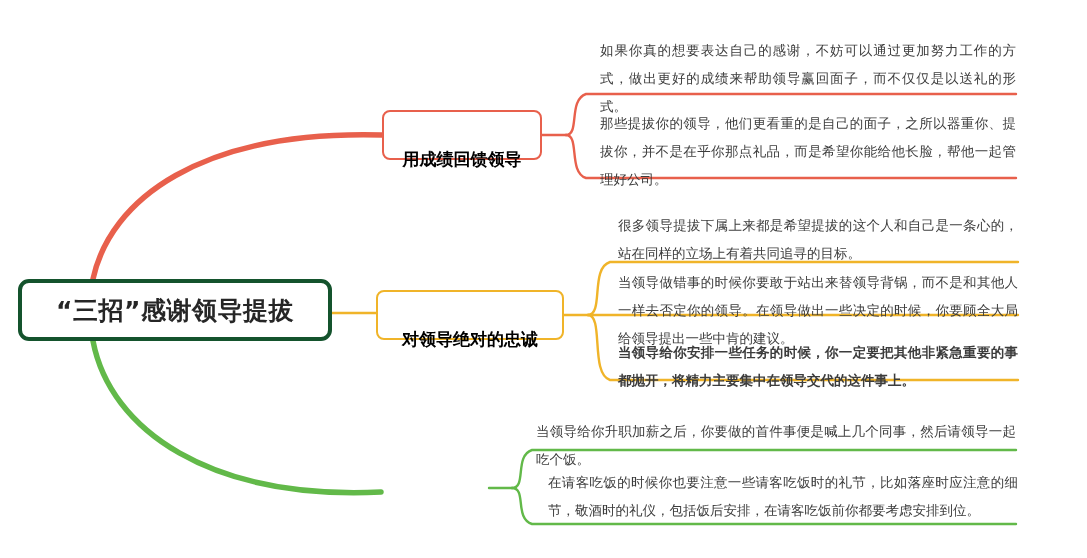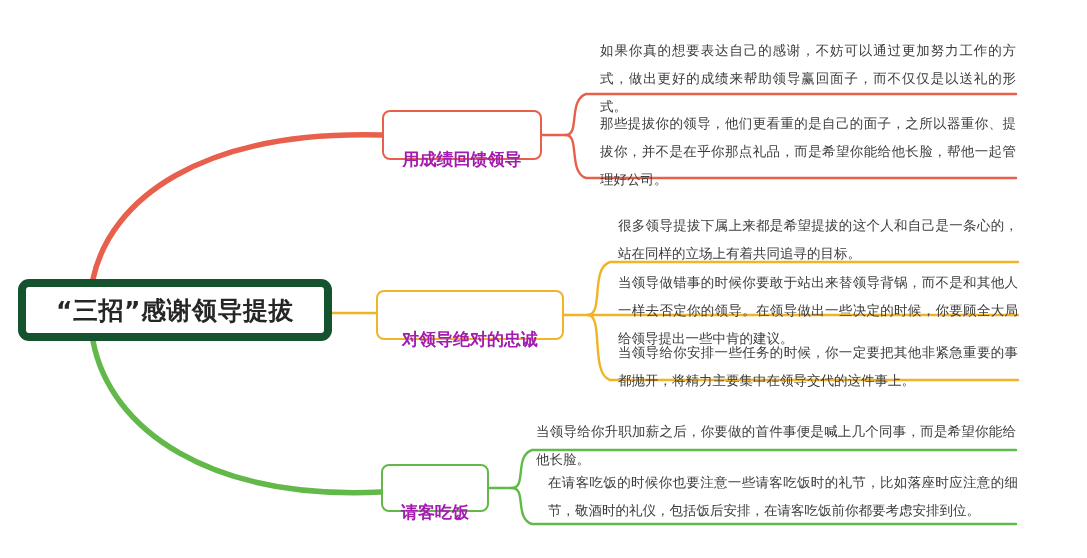--- a/index.html
+++ b/index.html
@@ -25,21 +25,21 @@
   }
 
   
   .root-node {
     position: absolute;
     left: 18px;
     top: 279px;
     width: 314px;
     height: 62px;
     box-sizing: border-box;
-    border: 8px solid #14532d;
+    border: 4px solid #14532d;
     border-radius: 11px;
     background: #ffffff;
     display: flex;
     align-items: center;
     justify-content: center;
     z-index: 5;
   }
   .root-node .label {
     font-size: 25px;
     font-weight: bold;
@@ -57,21 +57,21 @@
     border-radius: 8px;
     background: #ffffff;
     display: flex;
     align-items: center;
     justify-content: center;
     z-index: 5;
   }
   .branch-node .label {
     font-size: 17px;
     font-weight: bold;
-    color: #a21caf;
+    color: #000000;
     white-space: nowrap;
     margin-top: 48px;
   }
   .branch-red    { left: 382px; top: 110px; width: 160px; height: 50px; border-color: #e8604c; }
   .branch-yellow { left: 376px; top: 290px; width: 188px; height: 50px; border-color: #f0b429; }
   .branch-green  { left: 381px; top: 464px; width: 108px; height: 48px; border-color: #62b949; }
 
   
   .leaf {
     position: absolute;
@@ -84,21 +84,21 @@
     color: #3c3c3c;
     text-align: justify;
     white-space: normal;
   }
 
   .leaf-r1 { left: 600px; top: 36px;  width: 416px; }
   .leaf-r2 { left: 600px; top: 109px; width: 416px; }
 
   .leaf-y1 { left: 618px; top: 211px; width: 400px; }
   .leaf-y2 { left: 618px; top: 268px; width: 400px; }
-  .leaf-y3 { left: 618px; top: 338px; width: 400px; }
+  .leaf-y3 { left: 618px; top: 338px; width: 400px; font-weight: bold; }
 
   .leaf-g1 { left: 536px; top: 417px; width: 480px; }
   .leaf-g2 { left: 548px; top: 468px; width: 470px; }
 </style>
 </head>
 <body>
 
 <div id="canvas">
 
   <svg id="wires" viewBox="0 0 1087 558" xmlns="http://www.w3.org/2000/svg">
@@ -135,23 +135,20 @@
   </div>
 
   <div class="branch-node branch-red">
     <span class="label">用成绩回馈领导</span>
   </div>
 
   <div class="branch-node branch-yellow">
     <span class="label">对领导绝对的忠诚</span>
   </div>
 
-  <div class="branch-node branch-green">
-    <span class="label">请客吃饭</span>
-  </div>
 
   <div class="leaf leaf-r1">
     <div class="leaf-text">如果你真的想要表达自己的感谢，不妨可以通过更加努力工作的方式，做出更好的成绩来帮助领导赢回面子，而不仅仅是以送礼的形式。</div>
   </div>
 
   <div class="leaf leaf-y1">
     <div class="leaf-text">很多领导提拔下属上来都是希望提拔的这个人和自己是一条心的，站在同样的立场上有着共同追寻的目标。</div>
   </div>
 
   <div class="leaf leaf-r2">
@@ -160,20 +157,20 @@
 
   <div class="leaf leaf-y2">
     <div class="leaf-text">当领导做错事的时候你要敢于站出来替领导背锅，而不是和其他人一样去否定你的领导。在领导做出一些决定的时候，你要顾全大局给领导提出一些中肯的建议。</div>
   </div>
 
   <div class="leaf leaf-y3">
     <div class="leaf-text">当领导给你安排一些任务的时候，你一定要把其他非紧急重要的事都抛开，将精力主要集中在领导交代的这件事上。</div>
   </div>
 
   <div class="leaf leaf-g1">
-    <div class="leaf-text">当领导给你升职加薪之后，你要做的首件事便是喊上几个同事，而是希望你能给他长脸。</div>
+    <div class="leaf-text">当领导给你升职加薪之后，你要做的首件事便是喊上几个同事，然后请领导一起吃个饭。</div>
   </div>
 
   <div class="leaf leaf-g2">
     <div class="leaf-text">在请客吃饭的时候你也要注意一些请客吃饭时的礼节，比如落座时应注意的细节，敬酒时的礼仪，包括饭后安排，在请客吃饭前你都要考虑安排到位。</div>
   </div>
 
 </div>
 
 </body></html>

